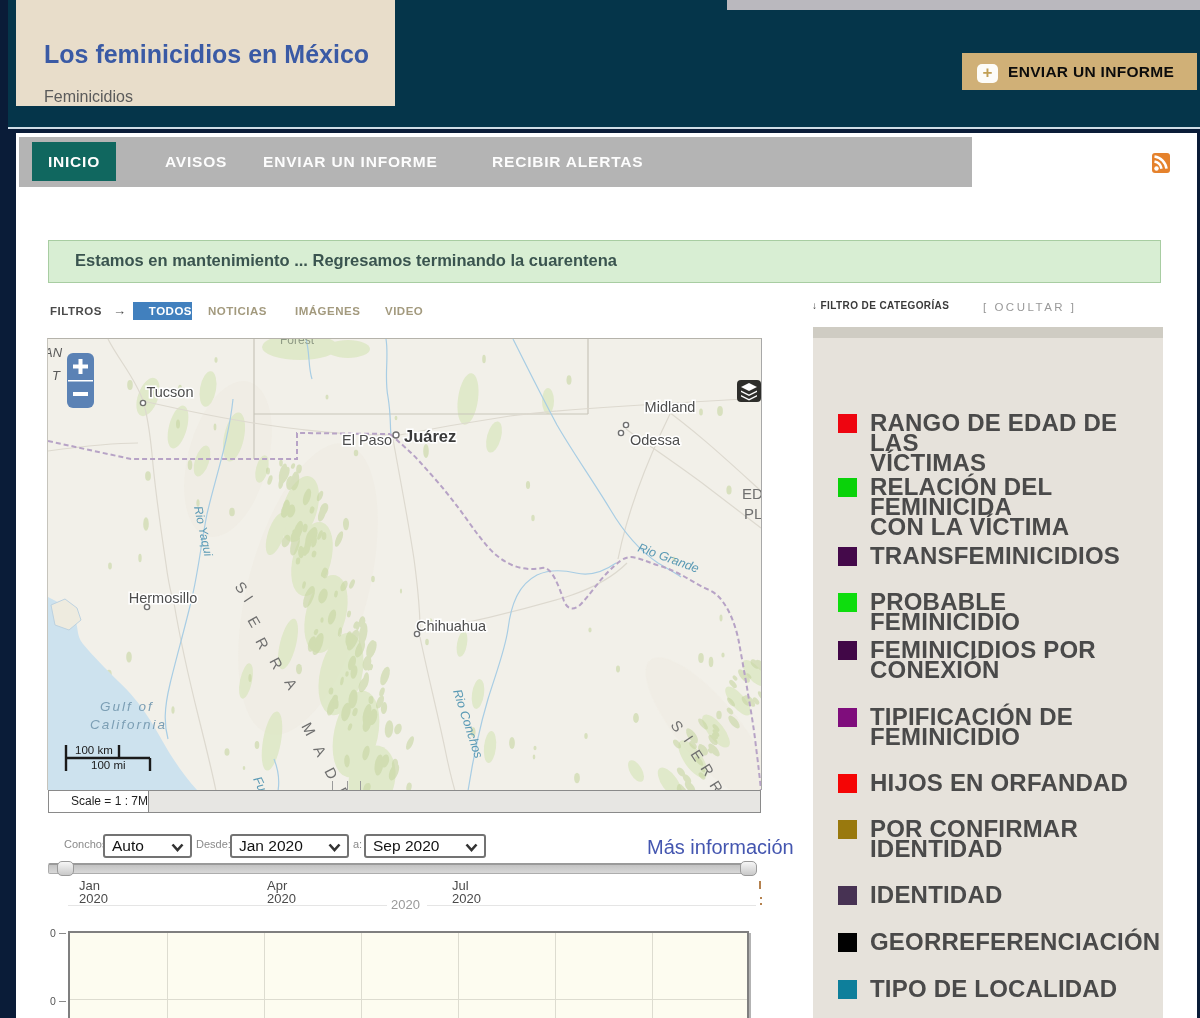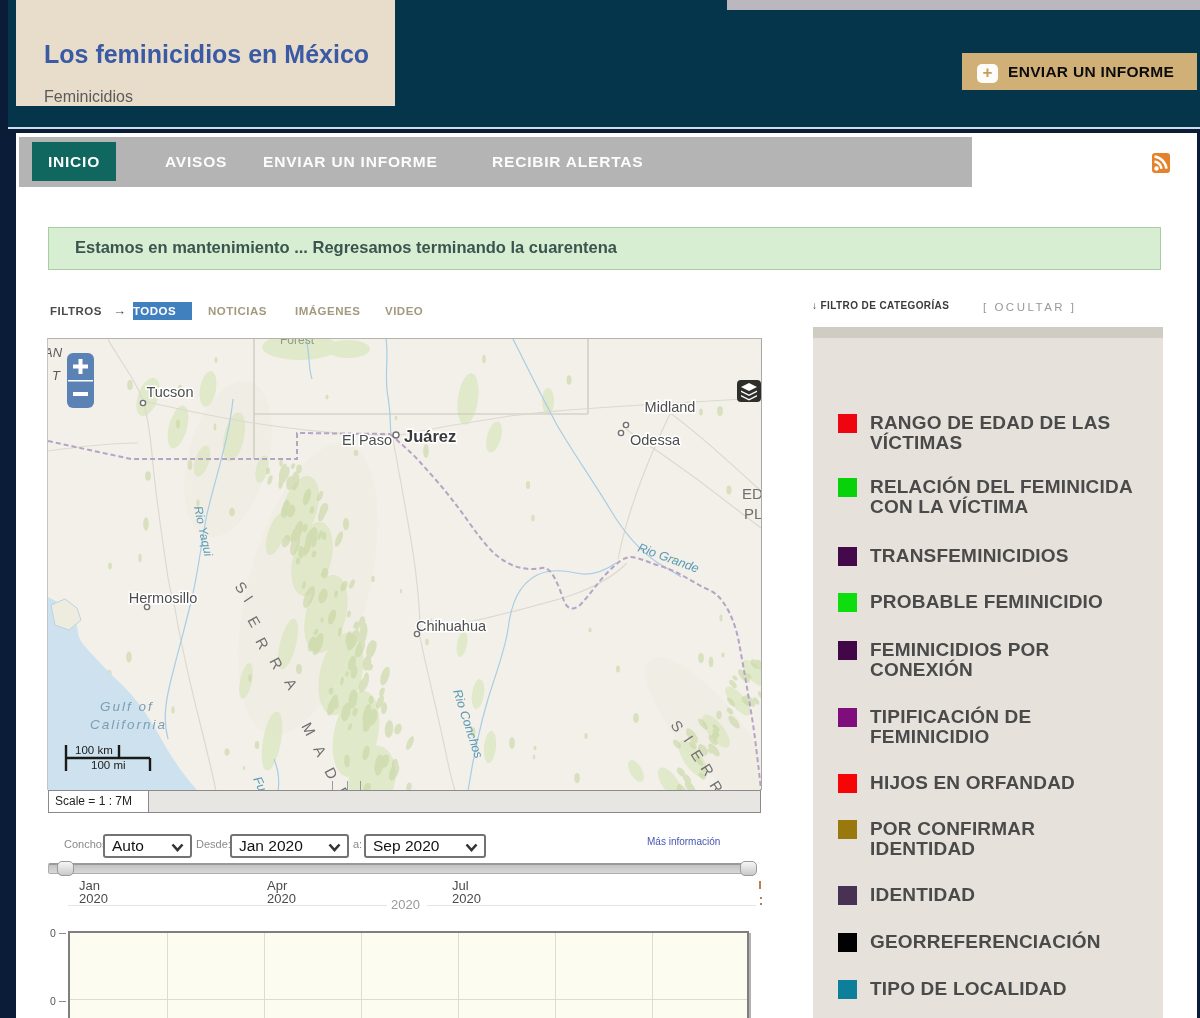--- a/index.html
+++ b/index.html
@@ -20,70 +20,70 @@
 #darkline { left:0; top:129px; width:1200px; height:4px; background:#0a1c38; }
 #leftnavy2 { left:0; top:133px; width:16px; height:885px; background:#0a1c38; }
 #rightnavy { left:1197px; top:133px; width:3px; height:885px; background:#0a1c38; }
 #content { left:16px; top:133px; width:1181px; height:885px; background:#ffffff; }
 
 #nav { left:19px; top:137px; width:953px; height:50px; background:#b4b4b4; }
 #nav .tab { position:absolute; top:5px; height:39px; line-height:39px; font-size:15.5px; font-weight:bold; color:#fdfdfd; letter-spacing:0.8px; }
 #tab1 { left:13px; width:84px; background:#10675f; text-align:center; }
 #rss { position:absolute; left:1133px; top:16px; }
 
-#alert { left:48px; top:227px; width:1113px; height:43px; background:#d8eed3; border:1px solid #a8cda2; }
+#alert { left:48px; top:240px; width:1113px; height:43px; background:#d8eed3; border:1px solid #a8cda2; }
 #alert span { position:absolute; left:26px; top:10px; font-size:16.5px; font-weight:bold; color:#3a544f; }
 
 .f11 { font-size:11.5px; font-weight:bold; letter-spacing:0.5px; }
 #filtros { left:50px; top:305px; color:#4a4a4a; }
 #farrow { left:113px; top:303px; color:#4a4a4a; font-size:13px; }
-#chiptodos { left:133px; top:302px; width:59px; height:18px; background:#4180be; color:#ffffff; text-align:left; line-height:18px; }
+#chiptodos { left:133px; top:302px; width:59px; height:18px; background:#4180be; color:#ffffff; text-align:right; line-height:18px; }
 #fnot { left:208px; top:305px; color:#a39a7e; }
 #fimg { left:295px; top:305px; color:#a39a7e; }
 #fvid { left:385px; top:305px; color:#a39a7e; }
 #fcat { left:812px; top:300px; color:#3a3a3a; font-size:10px; font-weight:bold; letter-spacing:0.4px; }
 #focultar { left:983px; top:301px; color:#999999; font-size:11.5px; letter-spacing:2.5px; }
 
 #map { left:47px; top:338px; width:715px; height:452px; border-top:1px solid #b5b3ab; border-left:1px solid #c6c4bc; border-right:1px solid #a8a8a8; overflow:hidden; }
-#scalestrip { left:48px; top:790px; width:713px; height:23px; background:#e7e6e3; border:1px solid #8a8a8a; }
+#scalestrip { left:48px; top:790px; width:713px; height:23px; background:#e7e6e3; border:1px solid #8a8a8a;text-align:right; }
 #scalebox { position:absolute; left:0; top:0; width:100px; height:21px; background:#ffffff; border-right:1px solid #8a8a8a; font-size:12px; color:#222; line-height:21px; padding-left:6px; }
 .mtick { width:1px; height:11px; background:#9a9a9a; top:781px; }
 
 .lbl { font-size:11px; color:#8a8a8a; }
 .sel { position:absolute; height:24px; background:#ffffff; border:2px solid #737373; border-radius:3px; font-size:15.5px; color:#111; }
 .sel span { position:absolute; left:7px; top:1px; }
 .sel svg { position:absolute; right:6px; top:7px; }
 #lint { left:64px; top:838px; }
 #sel1 { left:103px; top:834px; width:89px; }
 #ldesde { left:196px; top:838px; }
 #sel2 { left:230px; top:834px; width:119px; }
 #la { left:353px; top:838px; }
 #sel3 { left:364px; top:834px; width:122px; }
-#masinfo { left:647px; top:836px; font-size:10px; color:#4456b0; }
+#masinfo { left:647px; top:836px; font-size:20px; color:#4456b0; }
 #slider { left:48px; top:863px; width:708px; height:11px; background:linear-gradient(#c3c3c3,#d8d8d8); border:1px solid #adadad; border-top:2px solid #9a9a9a; border-radius:2px; }
 .handle { width:17px; height:15px; top:861px; background:linear-gradient(#f6f6f6,#c9c9c9); border:1px solid #9a9a9a; border-radius:5px; }
 
 .tl { font-size:13px; color:#4a4a4a; line-height:13px; }
 #tl2020 { left:391px; top:897px; font-size:13px; color:#999; }
 .tlline { height:1px; background:#e5e5e5; top:905px; }
 
 #chart { left:68px; top:931px; width:681px; height:100px; background:#fdfcf0; border:2px solid #7f7f7f; box-shadow:2px 2px 0 #b3b3b3; }
 .gridv { position:absolute; top:0; width:1px; height:100%; background:#dddcd0; }
 .gridh { position:absolute; left:0; top:66px; width:100%; height:1px; background:#dddcd0; }
 .zero { font-size:10.5px; color:#555; }
 .ztick { width:7px; height:1px; background:#8a8a8a; }
 
 #panel { left:813px; top:327px; width:350px; height:691px; background:#e6e2db; }
 #paneltop { left:813px; top:327px; width:350px; height:11px; background:#cfccc3; }
 #todasbar { left:830px; top:353px; width:314px; height:43px; background:#155c63; }
 #todasbar .sq { position:absolute; left:8px; top:13px; width:17px; height:17px; background:#9c0c10; border:2px solid #ffffff; }
 #todasbar .t { position:absolute; left:41px; top:9px; font-size:18px; font-weight:bold; color:#ffffff; letter-spacing:0.2px; }
 .cat { position:absolute; left:838px; width:310px; }
 .cat .sq { position:absolute; left:0; top:0; width:19px; height:19px; }
-.cat .ct { position:absolute; left:32px; top:-1px; font-size:19px; font-weight:bold; color:#4a4a4a; line-height:20px; letter-spacing:0.2px; width:290px; }
+.cat .ct { position:absolute; left:32px; top:-1px; font-size:24px; font-weight:bold; color:#4a4a4a; line-height:20px; letter-spacing:0.2px; width:290px; }
 </style>
 </head>
 <body>
 <div id="page">
   <div class="abs" id="hdrband"></div>
   <div class="abs" id="topgray"></div>
   <div class="abs" id="leftnavy1"></div>
   <div class="abs" id="hdrbox">
     <h1>Los feminicidios en México</h1>
     <p>Feminicidios</p>

